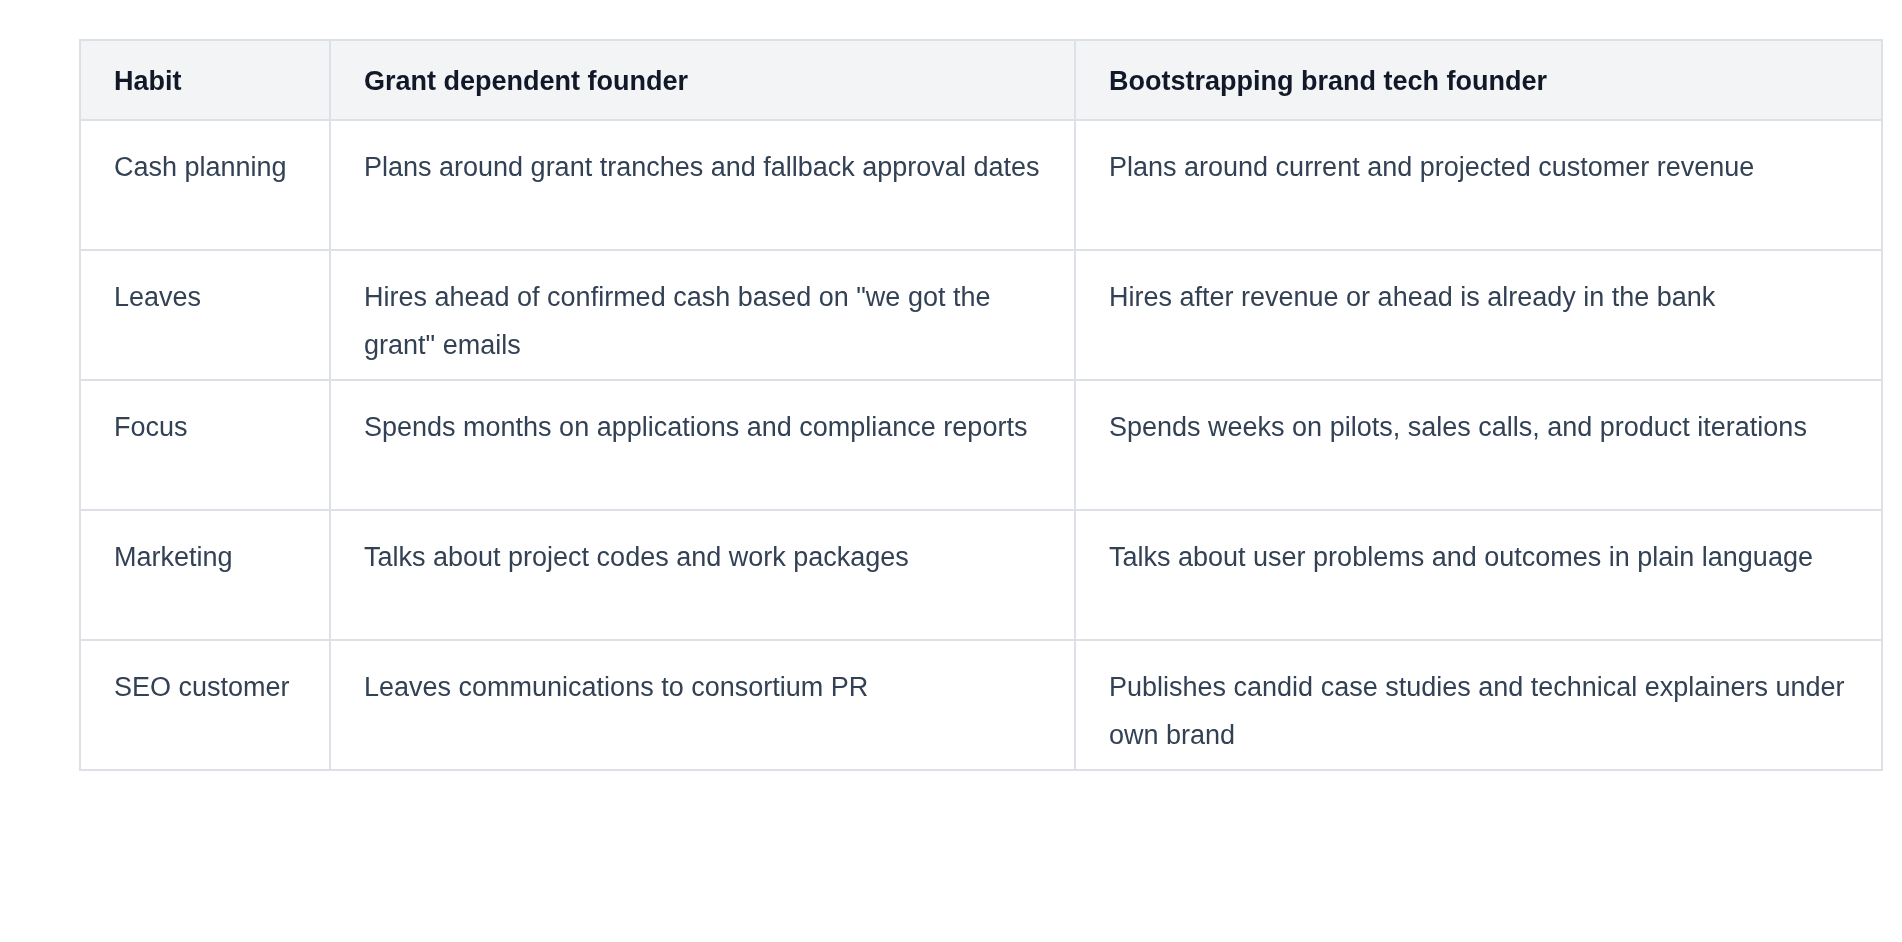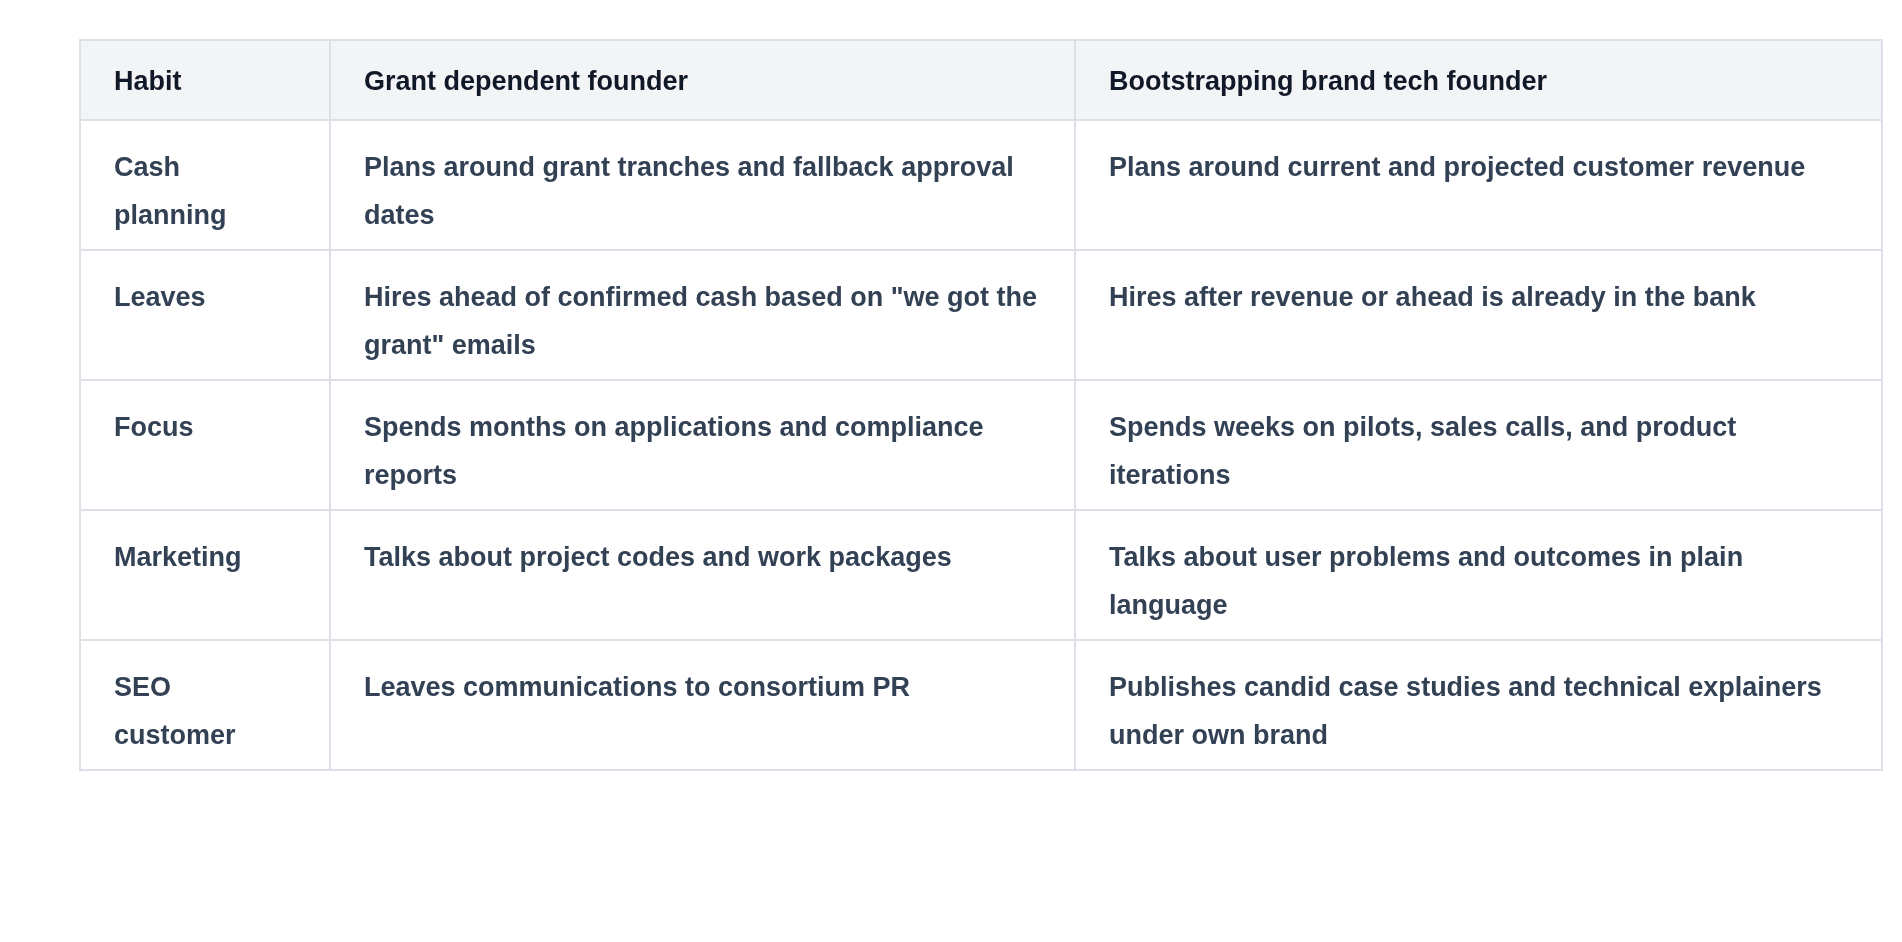--- a/index.html
+++ b/index.html
@@ -13,21 +13,21 @@
     border: 2px solid #dde1e7;
     padding: 22px 33px 0 33px;
     vertical-align: top; text-align: left;
     font-size: 27px; line-height: 48px;
   }
   table.cmp thead th {
     background: #f3f4f6; color: #111827; font-weight: 700;
     height: 80px; padding-top: 16px; padding-bottom: 0; box-sizing: border-box;
   }
   table.cmp tbody td {
-    color: #334155; font-weight: 700; height: 130px; box-sizing: border-box;
+    color: #334155; font-weight: 400; height: 130px; box-sizing: border-box;
   }
   col.c1 { width: 250px; }
   col.c2 { width: 745px; }
   col.c3 { width: 807px; }
 </style>
 </head>
 <body>
 
 <table class="cmp">
   <colgroup>

